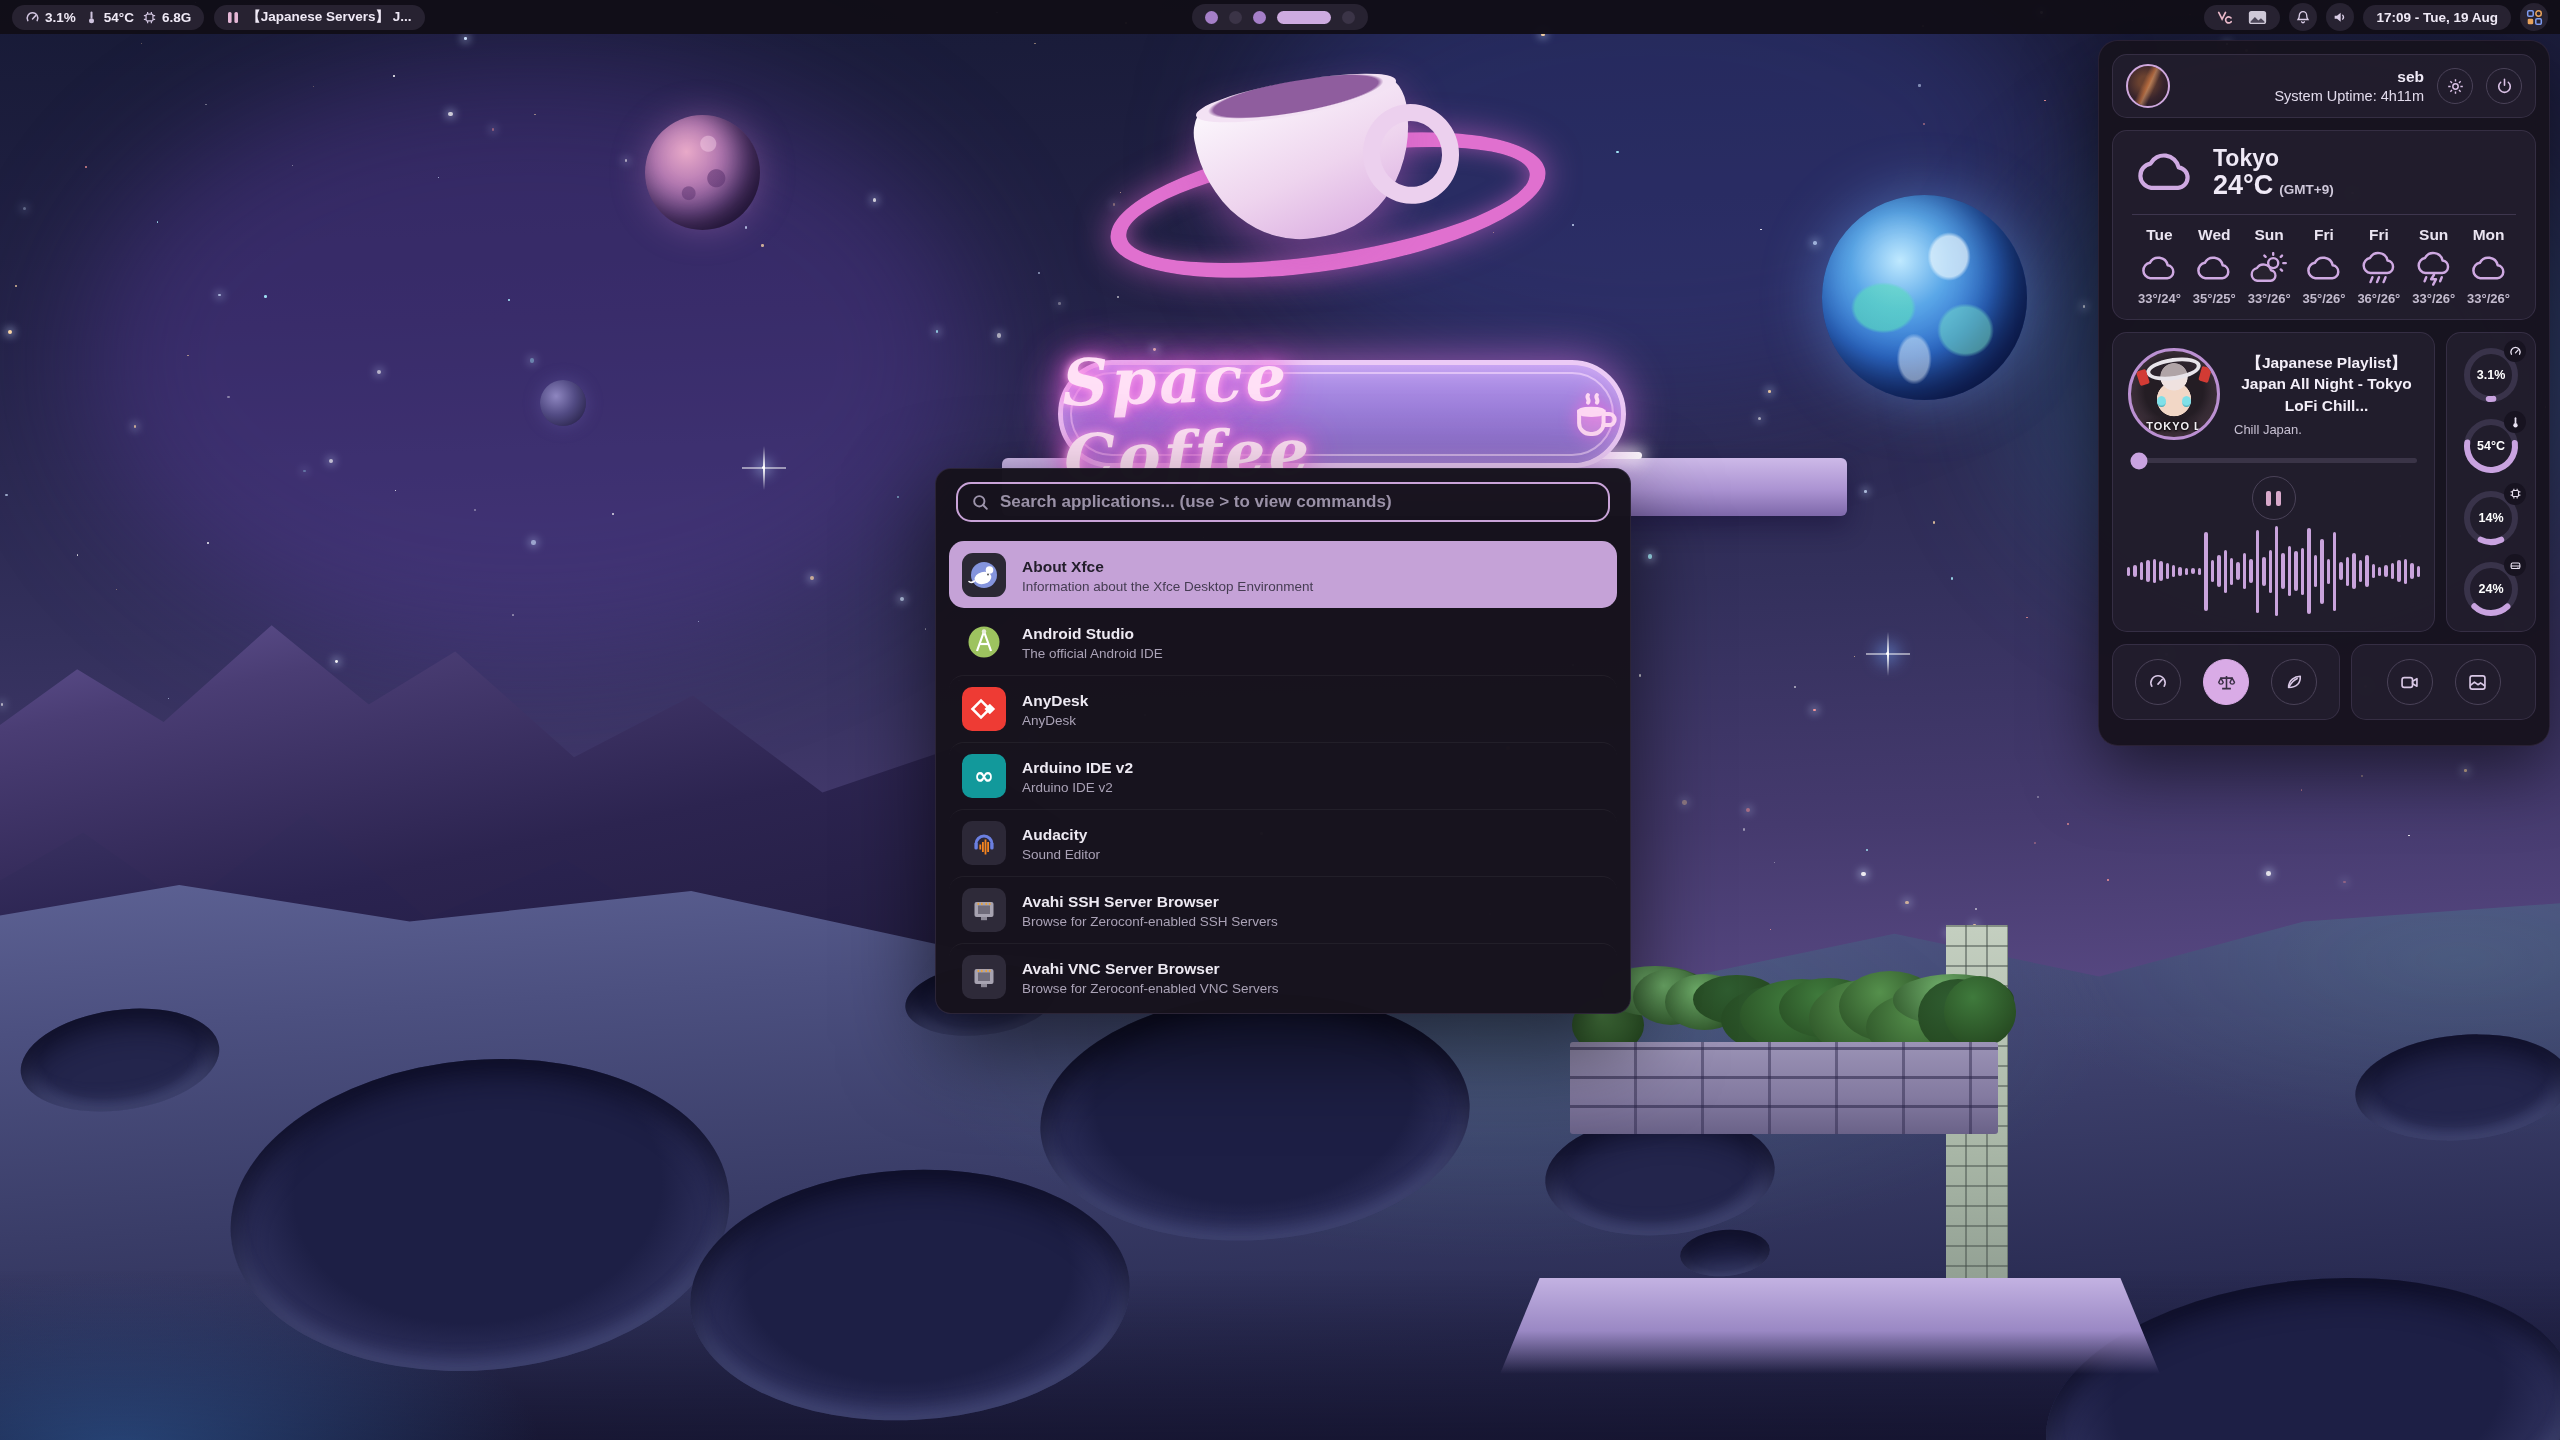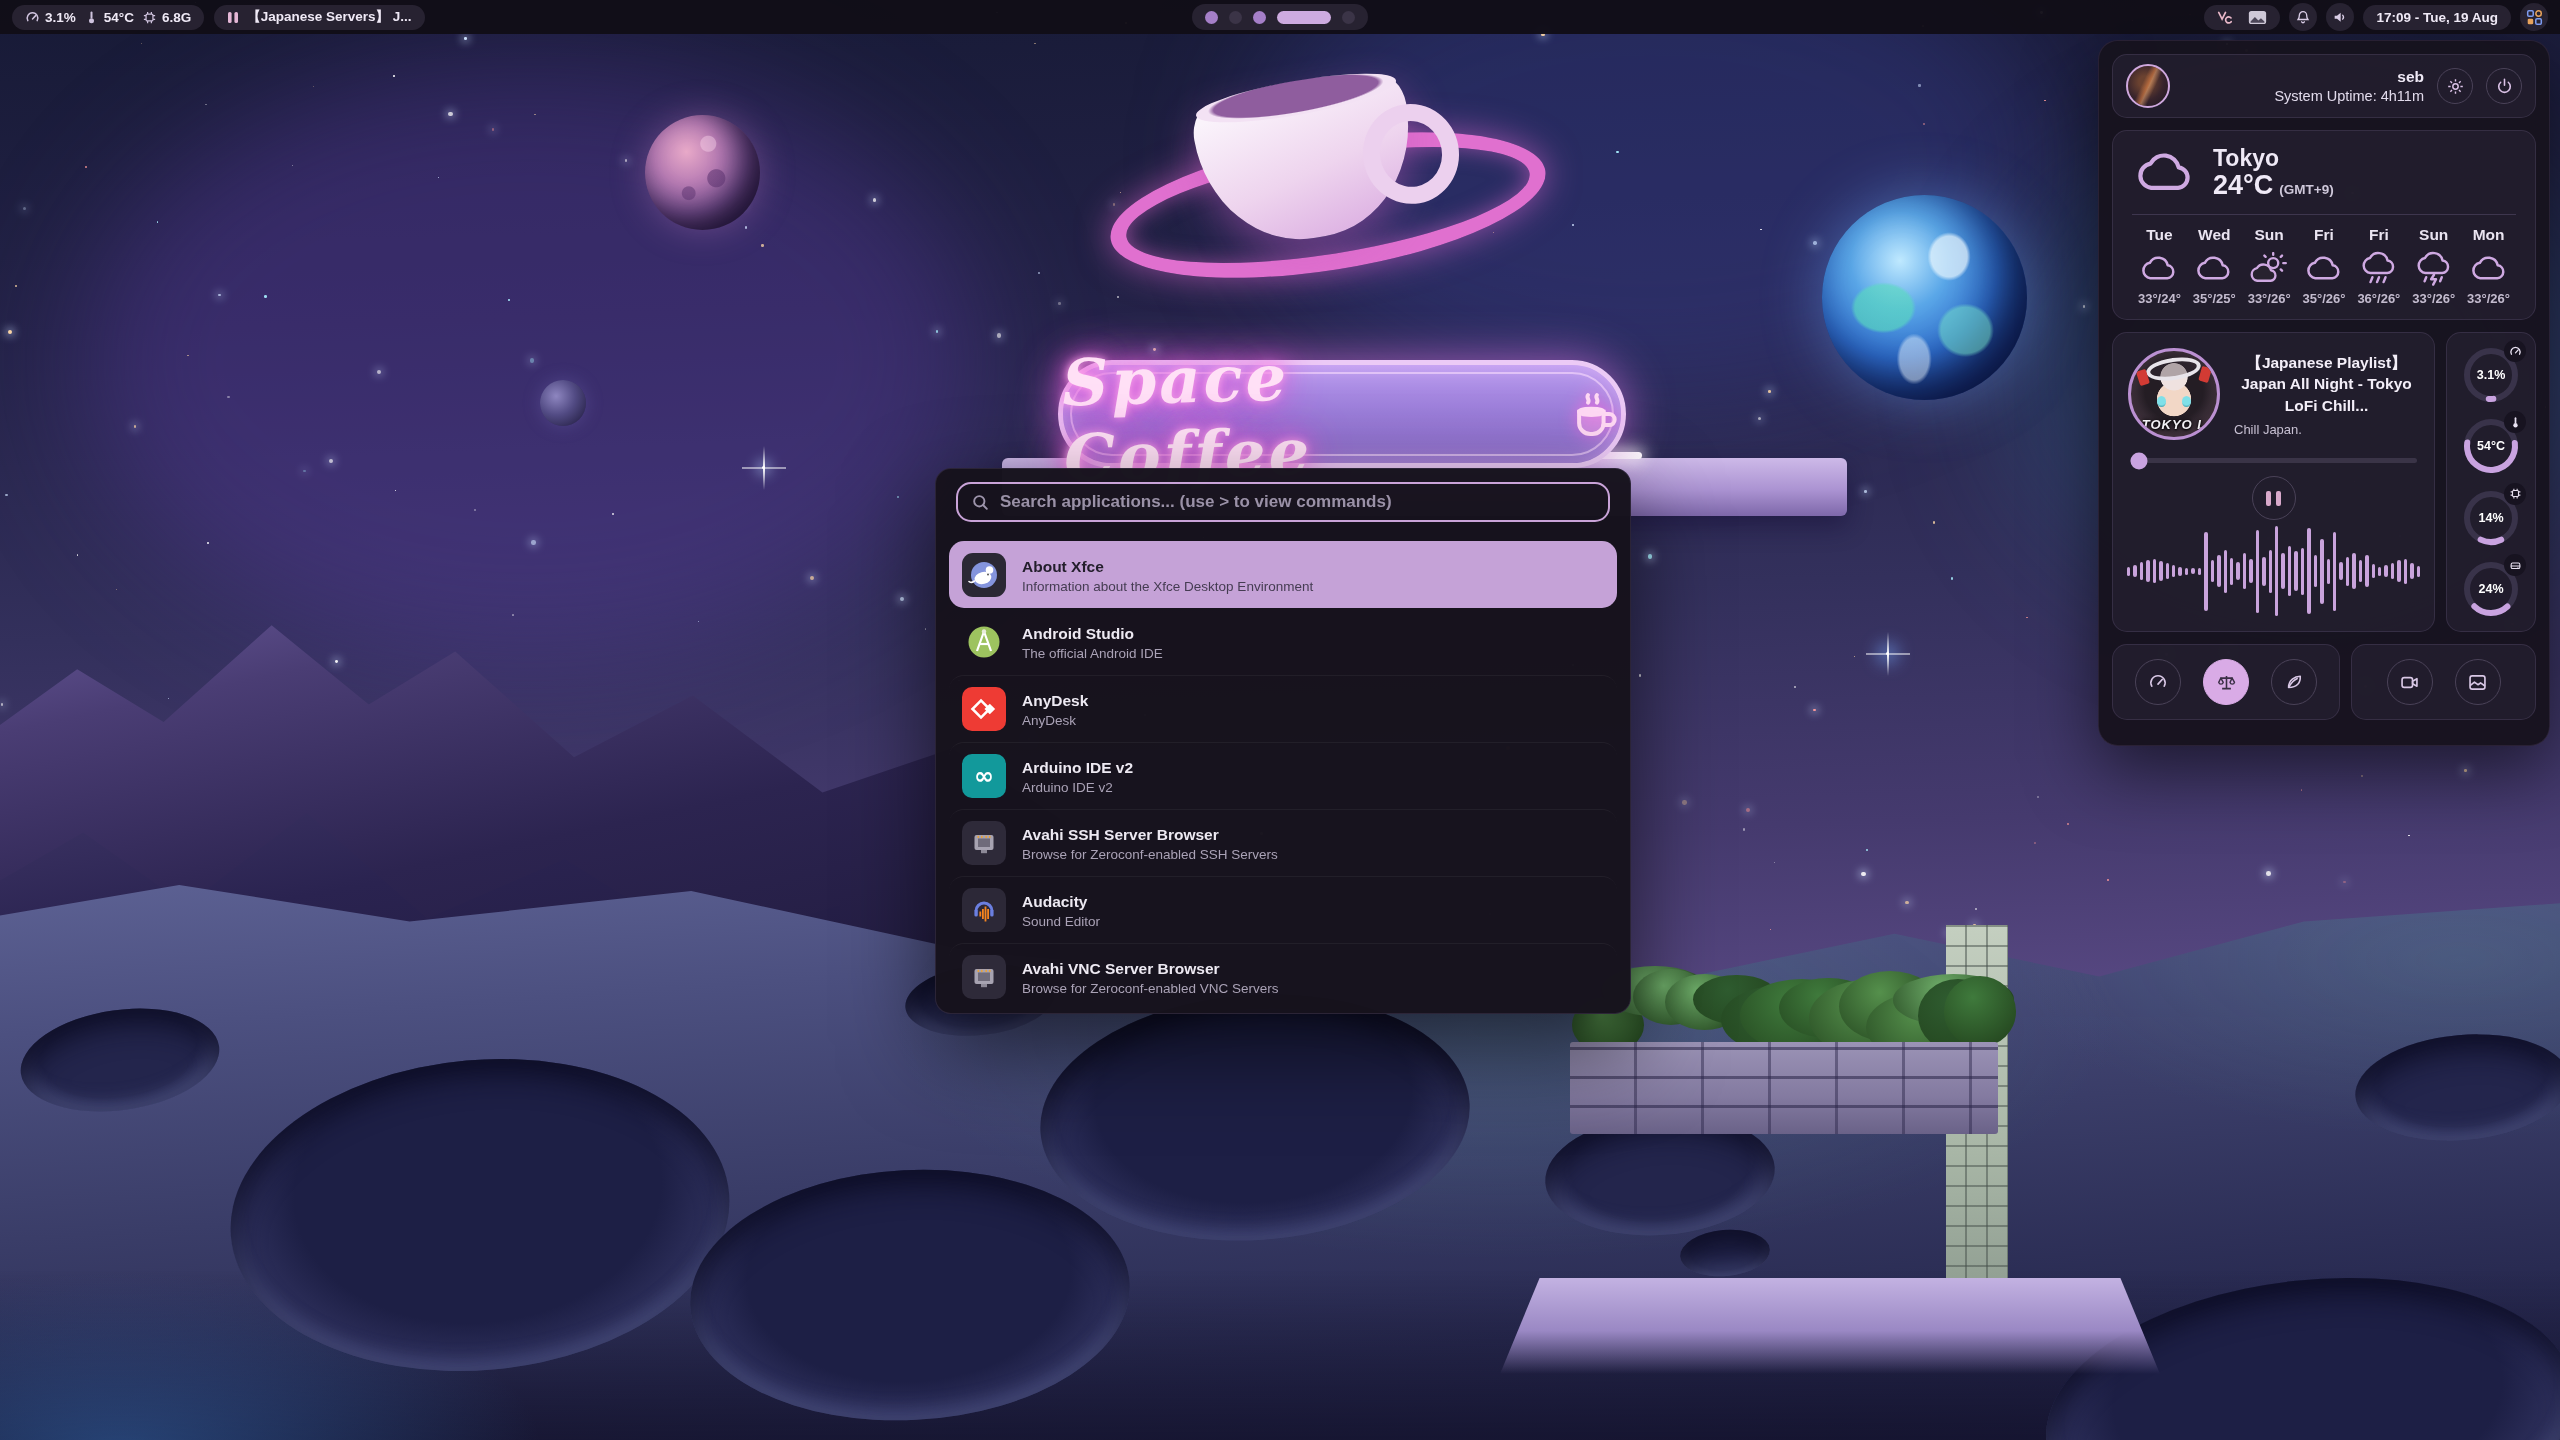--- a/index.html
+++ b/index.html
@@ -202,22 +202,22 @@
       radial-gradient(circle at 50% 46%, #241d24 0 46%, #352a33 60%, #4d3844 100%); }
   #album-art .goggle { position:absolute; left:18%; top:8%; width:64%; height:26%;
     border:4px solid #e8e4ea; border-radius:50%; transform:rotate(-8deg); background:rgba(60,50,60,.35); }
   #album-art .clip1,#album-art .clip2 { position:absolute; width:12%; height:18%; background:#d23b34; border-radius:2px; }
   #album-art .clip1 { left:8%; top:22%; transform:rotate(-18deg); }
   #album-art .clip2 { right:8%; top:18%; transform:rotate(16deg); }
   #album-art .eye { position:absolute; top:52%; width:11%; height:13%; border-radius:50%;
     background:radial-gradient(circle at 50% 40%, #7fe0e8 0 55%, #1d7d90 100%); }
   #album-art .eye.l { left:30%; } #album-art .eye.r { right:30%; }
   #album-art .art-text { position:absolute; left:0; bottom:6%; width:100%; text-align:center;
-    font-size:13px; font-weight:bold; color:#f2f0f4; letter-spacing:1px;
-    text-shadow:0 1px 2px #000, 0 0 4px #000;font-style:italic; }
+    font-size:11px; font-weight:bold; color:#f2f0f4; letter-spacing:1px;
+    text-shadow:0 1px 2px #000, 0 0 4px #000; }
   #media-title { font-size:15.5px; font-weight:bold; line-height:1.4; text-align:center; color:#f3eef8; }
   #media-sub { font-size:13px; color:#c7c0d2; margin-top:5px; }
   #progress { position:relative; height:5px; background:#3a3447; border-radius:3px; margin:18px 2px 0; }
   #progress-knob { position:absolute; top:50%; width:17px; height:17px; border-radius:50%;
     background:#c9a3e0; transform:translate(-50%,-50%); }
   #pause-btn { width:44px; height:44px; border-radius:50%; border:1.5px solid #4a4258; margin:13px auto 0;
     display:flex; align-items:center; justify-content:center; gap:5px; }
   #pause-btn i { width:5px; height:15px; border-radius:2px; background:#d8a9cb; }
   #visualizer { position:absolute; left:14px; right:14px; bottom:12px; height:96px;
     display:flex; align-items:center; justify-content:center; gap:3px; }
@@ -627,52 +627,52 @@
             <rect width="44" height="44" rx="10" fill="#12999b"></rect>
             <text x="22" y="29.5" font-size="24" font-weight="bold" fill="#fff" text-anchor="middle" font-family="DejaVu Sans">∞</text>
           </svg></span>
     <span>
       <div class="app-title">Arduino IDE v2</div>
       <div class="app-desc">Arduino IDE v2</div>
     </span>
   </div>
       <div class="app-row">
     <span class="appicon"><svg viewBox="0 0 44 44">
+            <rect width="44" height="44" rx="10" fill="#2c2837"></rect>
+            <path d="M14 23a8 8 0 0 1 16 0" stroke="#6b7fe0" stroke-width="3" fill="none"></path>
+            <rect x="12.4" y="21.5" width="3.4" height="7" rx="1.6" fill="#6b7fe0"></rect>
+            <rect x="28.2" y="21.5" width="3.4" height="7" rx="1.6" fill="#6b7fe0"></rect>
+            <g fill="#f5841f">
+              <rect x="17.4" y="23.5" width="1.8" height="5"></rect>
+              <rect x="20" y="21" width="1.8" height="10"></rect>
+              <rect x="22.6" y="18.5" width="1.8" height="15"></rect>
+              <rect x="25.2" y="21" width="1.8" height="10"></rect>
+            </g>
+          </svg></span>
+    <span>
+      <div class="app-title">Audacity</div>
+      <div class="app-desc">Sound Editor</div>
+    </span>
+  </div>
+      <div class="app-row">
+    <span class="appicon"><svg viewBox="0 0 44 44">
             <rect width="44" height="44" rx="10" fill="#2e2a39"></rect>
             <rect x="12.5" y="14" width="19" height="15" rx="2" fill="#a7a3b1"></rect>
             <rect x="16" y="17.5" width="12" height="8.5" fill="#6f6b7a"></rect>
             <rect x="19" y="29" width="6" height="3.2" fill="#8d8997"></rect>
             <g fill="#e8a23c">
               <rect x="15.5" y="14.8" width="1.6" height="2.2"></rect>
               <rect x="19" y="14.8" width="1.6" height="2.2"></rect>
               <rect x="23.4" y="14.8" width="1.6" height="2.2"></rect>
               <rect x="26.9" y="14.8" width="1.6" height="2.2"></rect>
             </g>
           </svg></span>
     <span>
       <div class="app-title">Avahi SSH Server Browser</div>
       <div class="app-desc">Browse for Zeroconf-enabled SSH Servers</div>
-    </span>
-  </div>
-      <div class="app-row">
-    <span class="appicon"><svg viewBox="0 0 44 44">
-            <rect width="44" height="44" rx="10" fill="#2c2837"></rect>
-            <path d="M14 23a8 8 0 0 1 16 0" stroke="#6b7fe0" stroke-width="3" fill="none"></path>
-            <rect x="12.4" y="21.5" width="3.4" height="7" rx="1.6" fill="#6b7fe0"></rect>
-            <rect x="28.2" y="21.5" width="3.4" height="7" rx="1.6" fill="#6b7fe0"></rect>
-            <g fill="#f5841f">
-              <rect x="17.4" y="23.5" width="1.8" height="5"></rect>
-              <rect x="20" y="21" width="1.8" height="10"></rect>
-              <rect x="22.6" y="18.5" width="1.8" height="15"></rect>
-              <rect x="25.2" y="21" width="1.8" height="10"></rect>
-            </g>
-          </svg></span>
-    <span>
-      <div class="app-title">Audacity</div>
-      <div class="app-desc">Sound Editor</div>
     </span>
   </div>
       <div class="app-row">
     <span class="appicon"><svg viewBox="0 0 44 44">
             <rect width="44" height="44" rx="10" fill="#2e2a39"></rect>
             <rect x="12.5" y="14" width="19" height="15" rx="2" fill="#a7a3b1"></rect>
             <rect x="16" y="17.5" width="12" height="8.5" fill="#6f6b7a"></rect>
             <rect x="19" y="29" width="6" height="3.2" fill="#8d8997"></rect>
             <g fill="#e8a23c">
               <rect x="15.5" y="14.8" width="1.6" height="2.2"></rect>

